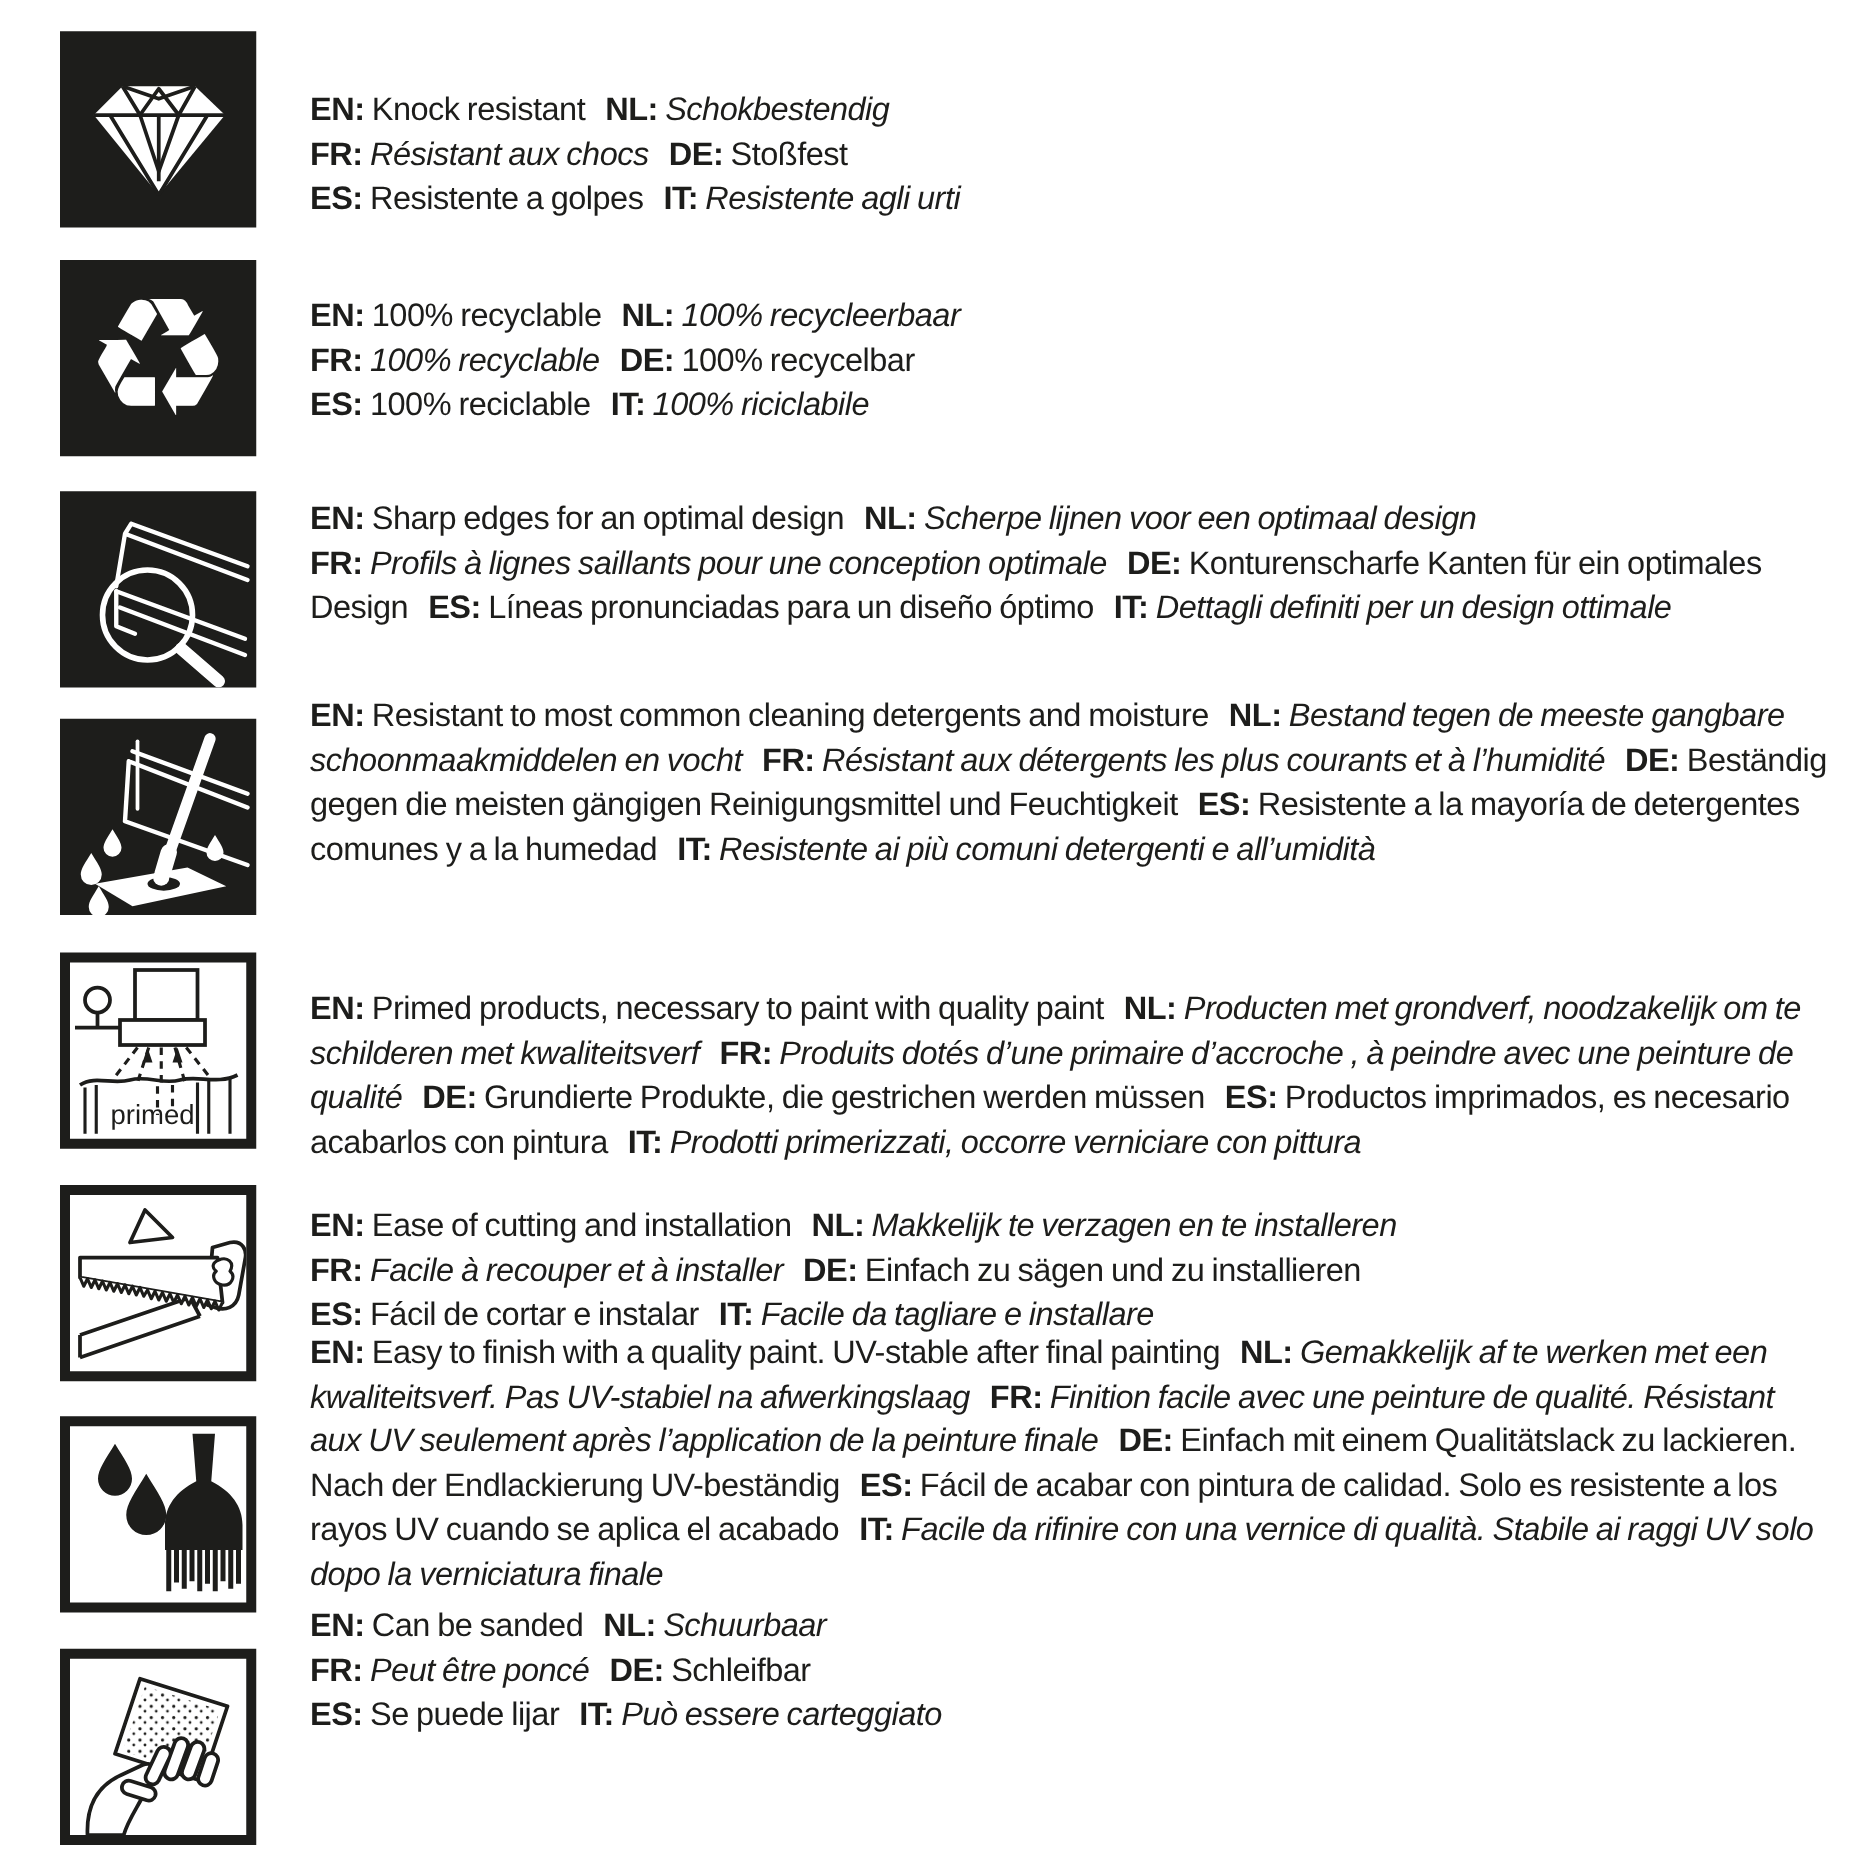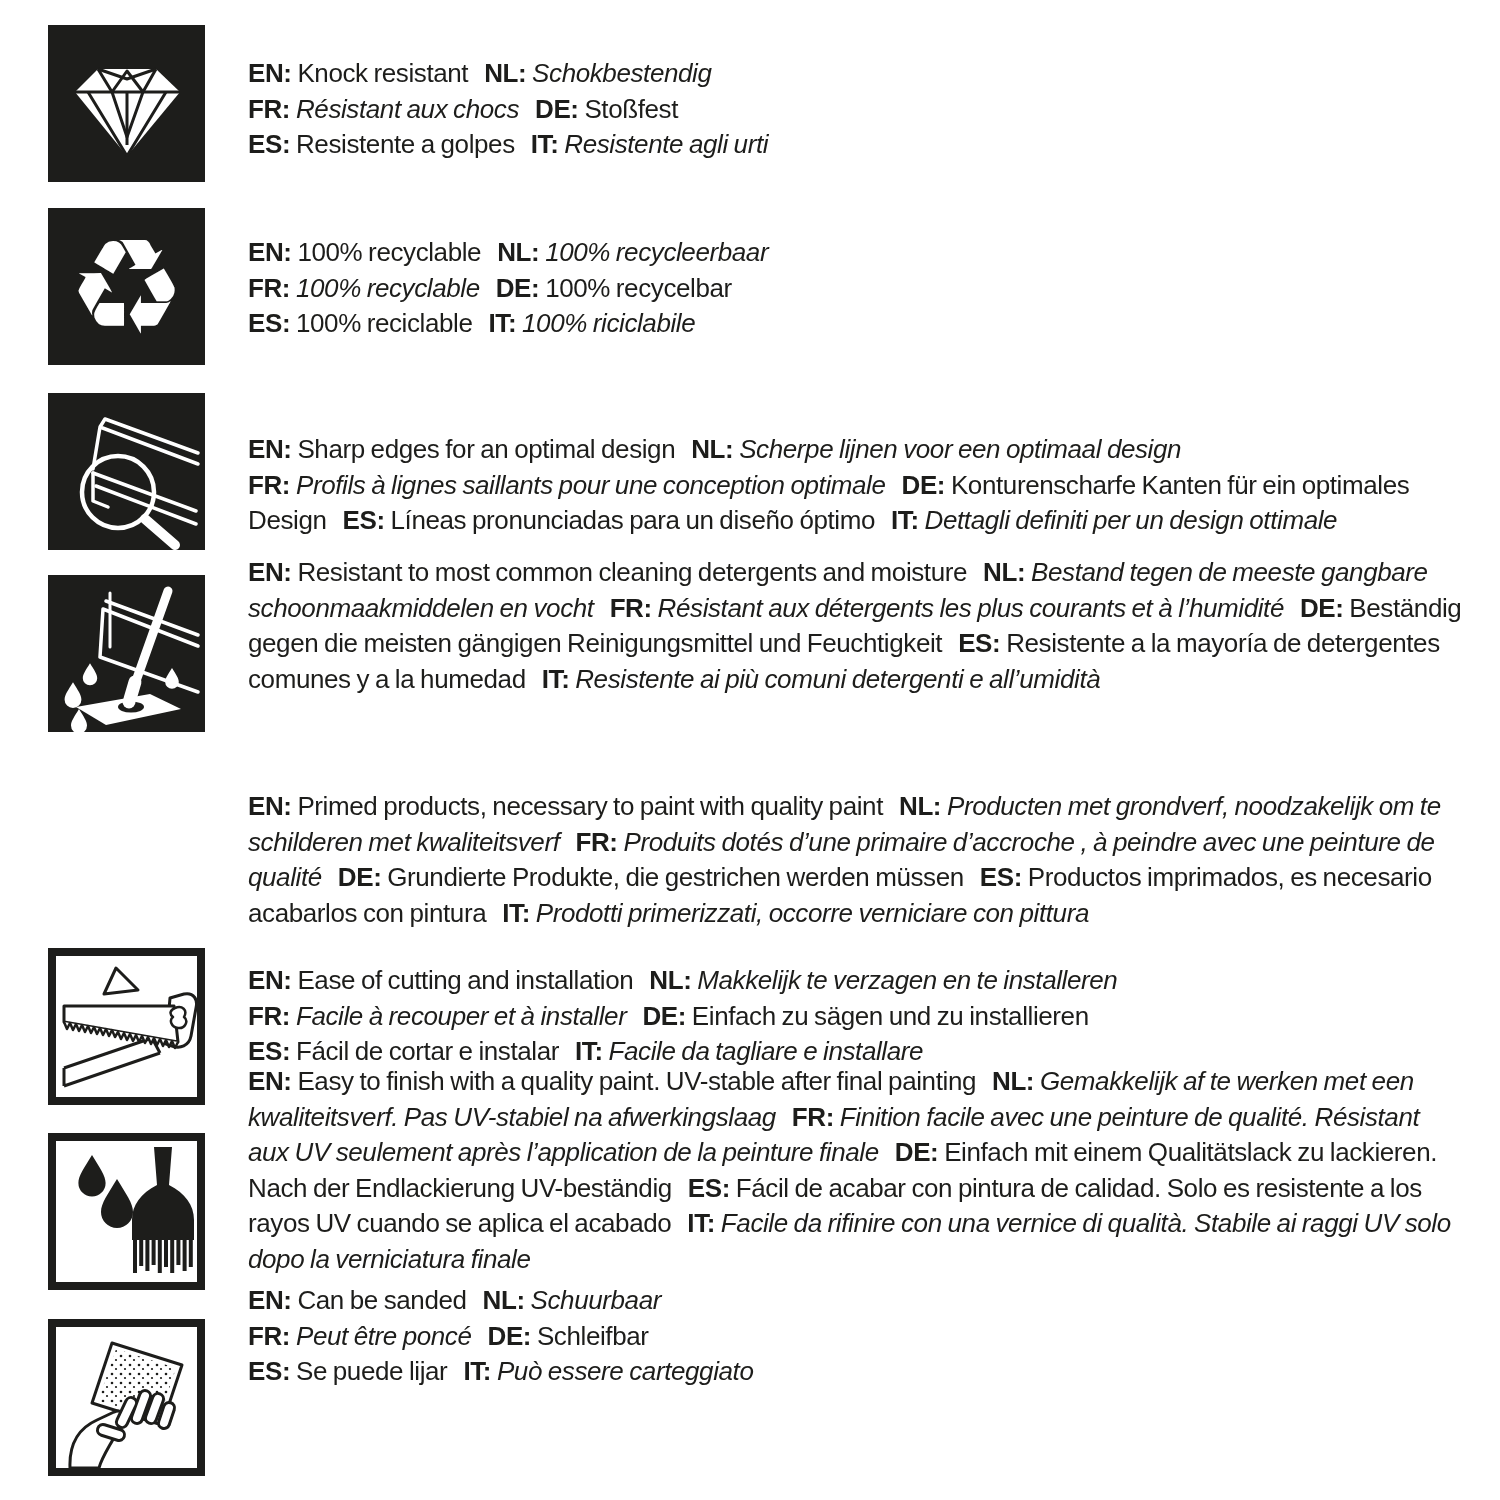--- a/index.html
+++ b/index.html
@@ -11,23 +11,23 @@
   .icon-box.light{background:#fff;border:8px solid #1d1d1b;}
   .icon-box svg{display:block;width:100%;height:100%;}
   .glyph{width:100%;height:100%;display:flex;align-items:center;justify-content:center;
          font-family:"DejaVu Sans",sans-serif;font-size:132px;line-height:1;color:#ffffff;}
   .text-block{position:absolute;left:248px;width:1215px;margin:0;
               font-size:26px;line-height:35.6px;letter-spacing:-0.4px;word-spacing:-1px;}
   .seg{margin-right:16px;}
   .seg .lbl{font-weight:700;font-style:normal;}
   .seg.it{font-style:italic;}
   
-  .icon-box.r1{top:25px}  .text-block.r1{top:56px}
+  .icon-box.r1{top:25px}  .text-block.r1{top:70px}
   .icon-box.r2{top:208px} .text-block.r2{top:235px}
-  .icon-box.r3{top:393px} .text-block.r3{top:432px}
+  .icon-box.r3{top:393px} .text-block.r3{top:397px}
   .icon-box.r4{top:575px} .text-block.r4{top:555px}
   .icon-box.r5{top:762px} .text-block.r5{top:789px}
   .icon-box.r6{top:948px} .text-block.r6{top:963px}
   .icon-box.r7{top:1133px}.text-block.r7{top:1064px}
   .icon-box.r8{top:1319px}.text-block.r8{top:1283px}
 </style>
 </head>
 <body>
 
 <div class="canvas">
@@ -81,20 +81,42 @@
       <g fill="#fff">
         <use href="#drop-a" transform="translate(42,100) scale(0.9)"></use>
         <use href="#drop-a" transform="translate(25,121) scale(1.05)"></use>
         <use href="#drop-a" transform="translate(124,104) scale(0.85)"></use>
         <use href="#drop-a" transform="translate(31,147)"></use>
       </g>
     </svg>
   </div>
   <p class="text-block r4"><span class="seg"><b class="lbl">EN:</b> Resistant to most common cleaning detergents and moisture</span><span class="seg it"><b class="lbl">NL:</b> Bestand tegen de meeste gangbare schoonmaakmiddelen en vocht</span><span class="seg it"><b class="lbl">FR:</b> Résistant aux détergents les plus courants et à l’humidité</span><span class="seg"><b class="lbl">DE:</b> Beständig gegen die meisten gängigen Reinigungsmittel und Feuchtigkeit</span><span class="seg"><b class="lbl">ES:</b> Resistente a la mayoría de detergentes comunes y a la humedad</span><span class="seg it"><b class="lbl">IT:</b> Resistente ai più comuni detergenti e all’umidità</span></p>
 
+  <div class="icon-box light r5">
+    <svg viewBox="0 0 141 141">
+      <g stroke="#1d1d1b" fill="none" stroke-width="3">
+        <rect x="52" y="6" width="50" height="40" fill="#fff"></rect>
+        <rect x="40" y="46" width="68" height="20" fill="#fff"></rect>
+        <path d="M4,52 L40,52 M22,40 L22,52"></path>
+        <circle cx="22" cy="30" r="10"></circle>
+        <path d="M8,98 C20,90 34,98 48,94 C62,90 74,98 88,94 C102,90 118,98 134,90"></path>
+      </g>
+      <g stroke="#1d1d1b" fill="none" stroke-width="2.5" stroke-dasharray="6 5">
+        <path d="M54,68 L34,94 M63,68 L54,96 M73,68 L73,96 M84,68 L92,96 M93,68 L112,92"></path>
+        <path d="M70,99 L70,122 M82,98 L82,118"></path>
+      </g>
+      <path d="M58,80 L62,68 L66,80 Z" fill="#1d1d1b"></path>
+      <path d="M82,80 L86,68 L90,80 Z" fill="#1d1d1b"></path>
+      <g stroke="#1d1d1b" fill="none" stroke-width="2.5">
+        <path d="M12,100 L12,137 M21,98 L21,137"></path>
+        <path d="M102,96 L102,137 M111,94 L111,137 M128,92 L128,137"></path>
+      </g>
+      <text x="66" y="129" font-size="22" fill="#1d1d1b" text-anchor="middle">primed</text>
+    </svg>
+  </div>
   <p class="text-block r5"><span class="seg"><b class="lbl">EN:</b> Primed products, necessary to paint with quality paint</span><span class="seg it"><b class="lbl">NL:</b> Producten met grondverf, noodzakelijk om te schilderen met kwaliteitsverf</span><span class="seg it"><b class="lbl">FR:</b> Produits dotés d’une primaire d’accroche , à peindre avec une peinture de qualité</span><span class="seg"><b class="lbl">DE:</b> Grundierte Produkte, die gestrichen werden müssen</span><span class="seg"><b class="lbl">ES:</b> Productos imprimados, es necesario acabarlos con pintura</span><span class="seg it"><b class="lbl">IT:</b> Prodotti primerizzati, occorre verniciare con pittura</span></p>
 
   <div class="icon-box light r6">
     <svg viewBox="0 0 141 141">
       <g stroke="#1d1d1b" stroke-width="3" fill="#fff" stroke-linejoin="round">
         <path d="M8,112 L96,82 L104,97 M8,130 L104,97 M8,112 L8,130" fill="none"></path>
         <polygon points="60,12 82,34 48,38"></polygon>
         <path d="M114,42 L128,38 C138,36 142,44 140,52 L135,80 C133,90 124,93 116,90 L110,88 Z"></path>
         <polygon points="8,50 118,50 122,86 8,66"></polygon>
         <path d="M8,66 L11,73 L14,67 L17,74 L20,68 L23,75 L26,69 L29,76 L32,70 L35,77 L38,71 L41,78 L44,72 L47,79 L50,73 L53,80 L56,74 L59,81 L62,76 L65,83 L68,77 L71,84 L74,78 L77,85 L80,79 L83,86 L86,80 L89,87 L92,81 L95,88 L98,82 L101,89 L104,83 L107,90 L110,84 L113,91 L116,85 L119,92 L122,86" stroke-width="2.5"></path>

